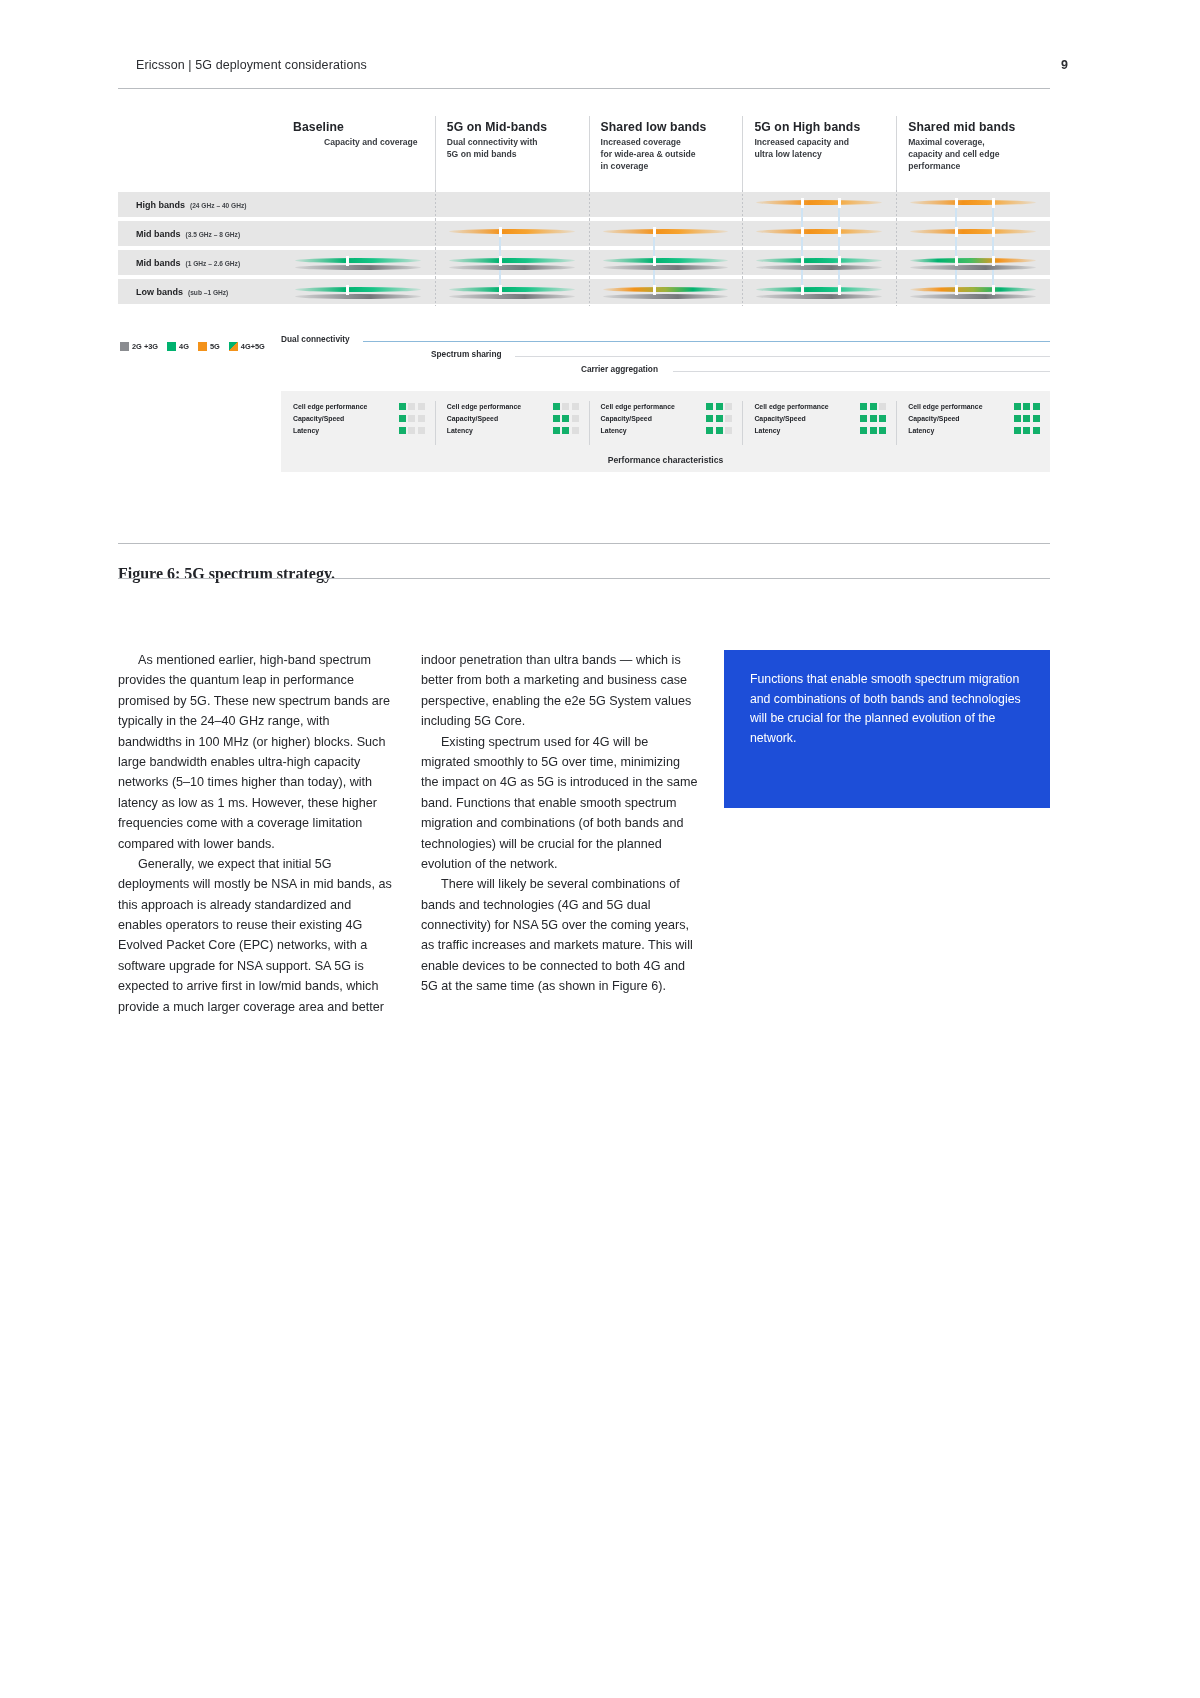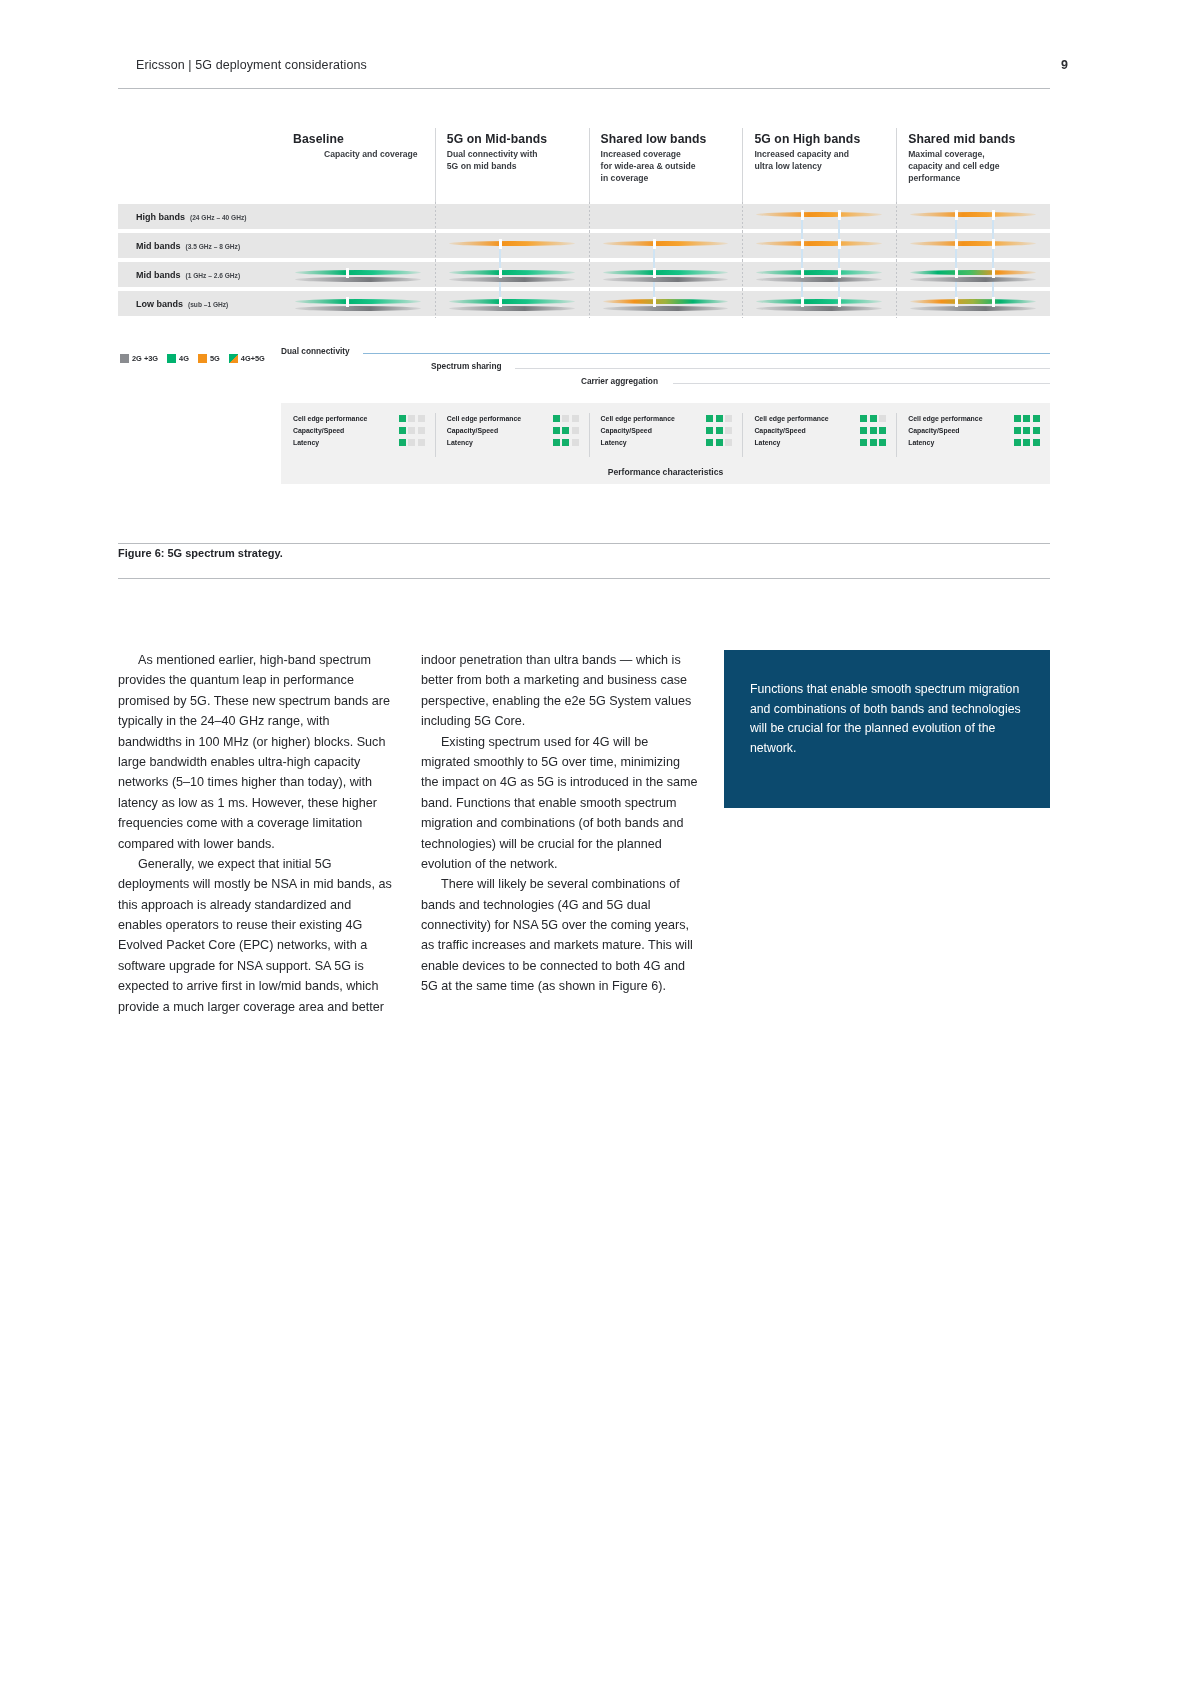--- a/index.html
+++ b/index.html
@@ -12,21 +12,21 @@
 
   
   .hdr { position:absolute; left:118px; top:58px; width:932px;
          display:flex; align-items:baseline; justify-content:space-between;margin-left:18px; }
   .hdr-title { font-size:12.5px; letter-spacing:.1px; color:#2b2d31; }
   .hdr-page { font-size:12.5px; font-weight:700; color:#2b2d31; }
   .hdr-rule { position:absolute; left:118px; top:88px; width:932px; height:1px;
               background:#b9bcc0; }
 
   
-  .fig { position:absolute; left:118px; top:118px; width:932px; height:400px; }
+  .fig { position:absolute; left:118px; top:106px; width:932px; height:400px; }
 
   .col-heads { position:absolute; left:163px; top:0; width:769px; height:82px;
                display:flex; }
   .col-head { flex:1 1 0; padding:14px 8px 0 12px; position:relative; }
   .col-head:not(:first-child):before { content:""; position:absolute; left:0; top:10px;
                bottom:-2px; width:1px; background:#d4d6d9; }
   .ch-title { font-size:12.2px; font-weight:700; color:#23252a; letter-spacing:.1px;
               line-height:1.15; margin-bottom:3px; }
   .ch-sub { font-size:8.6px; font-weight:600; color:#3a3d42; line-height:1.38; }
 
@@ -83,33 +83,33 @@
   .perf-name { font-size:6.9px; font-weight:700; color:#23252a; }
   .dots { display:flex; gap:2.5px; }
   .dot { width:7px; height:7px; background:#dedede; }
   .dot.on { background:#12b06a; }
   .perf-foot { text-align:center; font-size:8.6px; font-weight:600; color:#2b2d31;
                padding:6px 6px 7px; }
 
   
   .cap-rule-top { position:absolute; left:118px; top:543px; width:932px; height:1px;
                   background:#b9bcc0; }
-  .cap { position:absolute; left:118px; top:547px; font-size:11px; font-weight:700;
-         color:#23252a; }
+  .cap { position:absolute; left:118px; top:565px; font-size:16px; font-weight:700;
+         color:#23252a;font-family:Liberation Serif, serif; }
   .cap-rule-bot { position:absolute; left:118px; top:578px; width:932px; height:1px;
                   background:#b9bcc0; }
 
   
   .body-cols { position:absolute; left:118px; top:650px; width:932px;
                display:flex; gap:0; }
   .bcol { width:290px; margin-right:25px; }
   .bcol p { font-size:12.6px; line-height:1.62; color:#26282c; text-align:left; }
   .bcol p.ind { text-indent:20px; }
 
-  .callout { width:338px; background:#0c4a6e; color:#ffffff; padding:30px 24px 28px 26px;
+  .callout { width:338px; background:#1d4ed8; color:#ffffff; padding:20px 24px 28px 26px;
              align-self:flex-start; min-height:158px; }
   .callout p { font-size:12.3px; line-height:1.6; }
 </style>
 </head>
 <body>
 
 <div class="page">
 
   <div class="hdr">
     <div class="hdr-title">Ericsson  |  5G deployment considerations</div>

